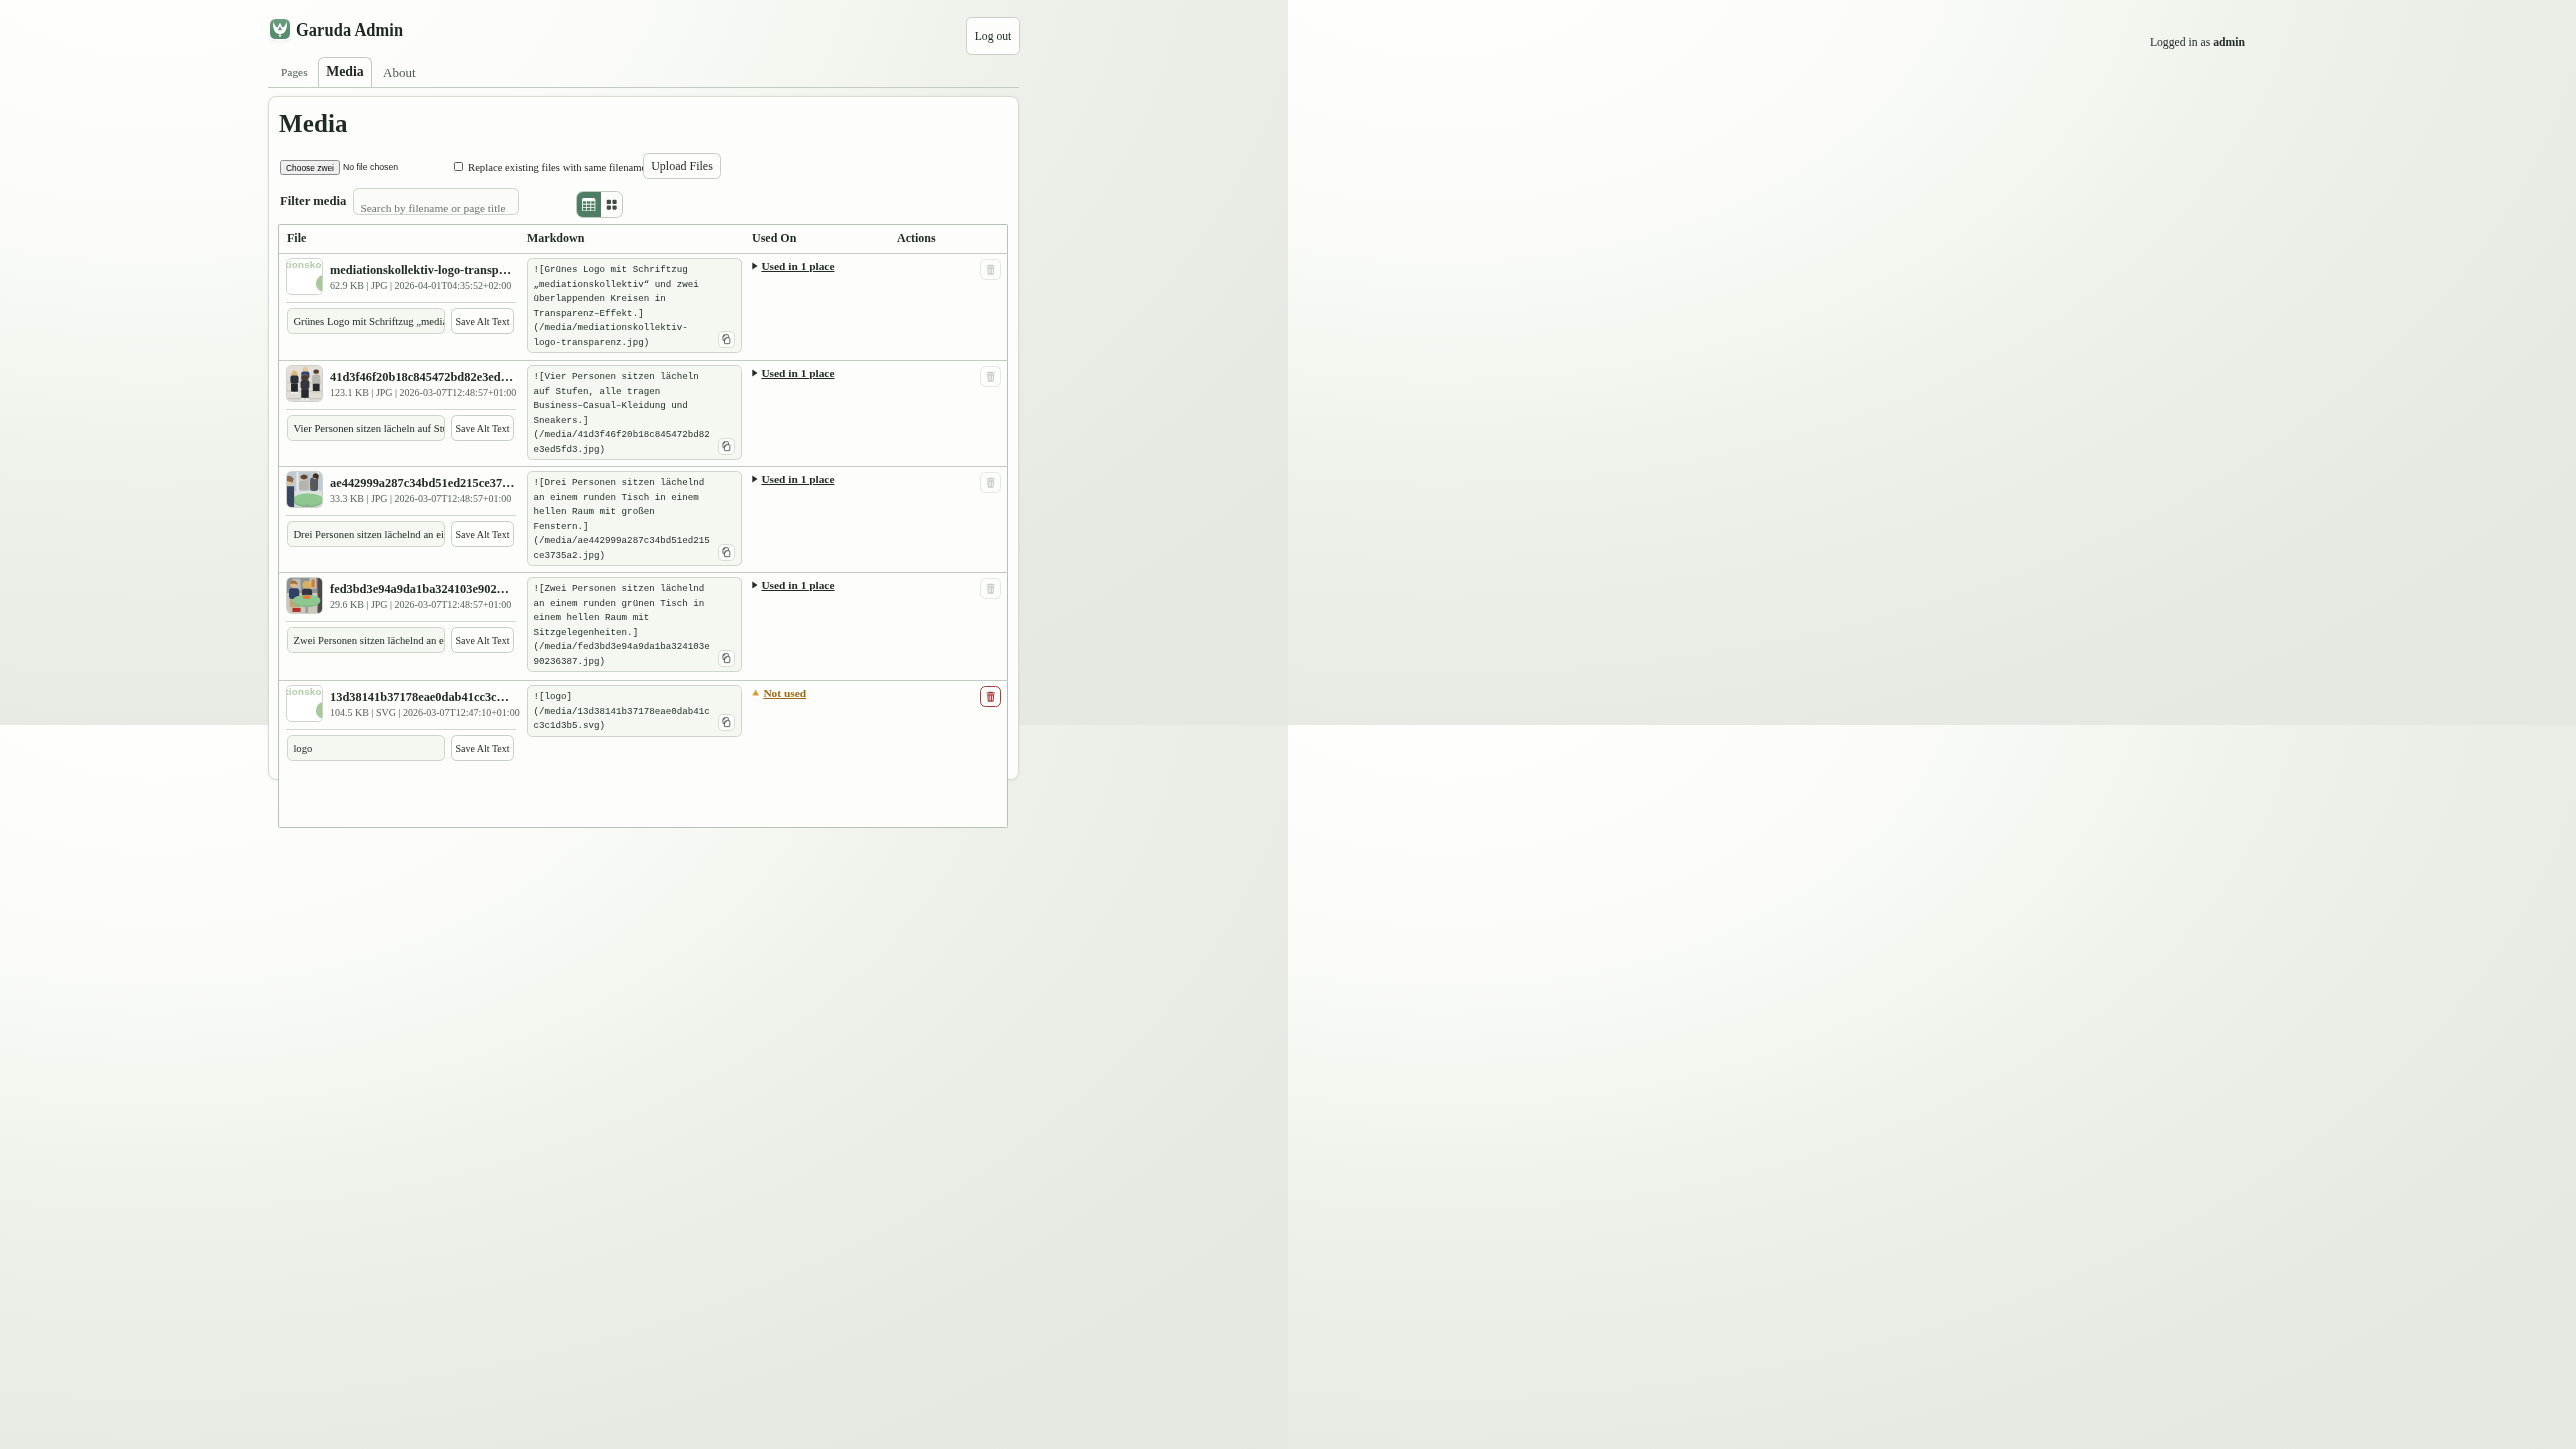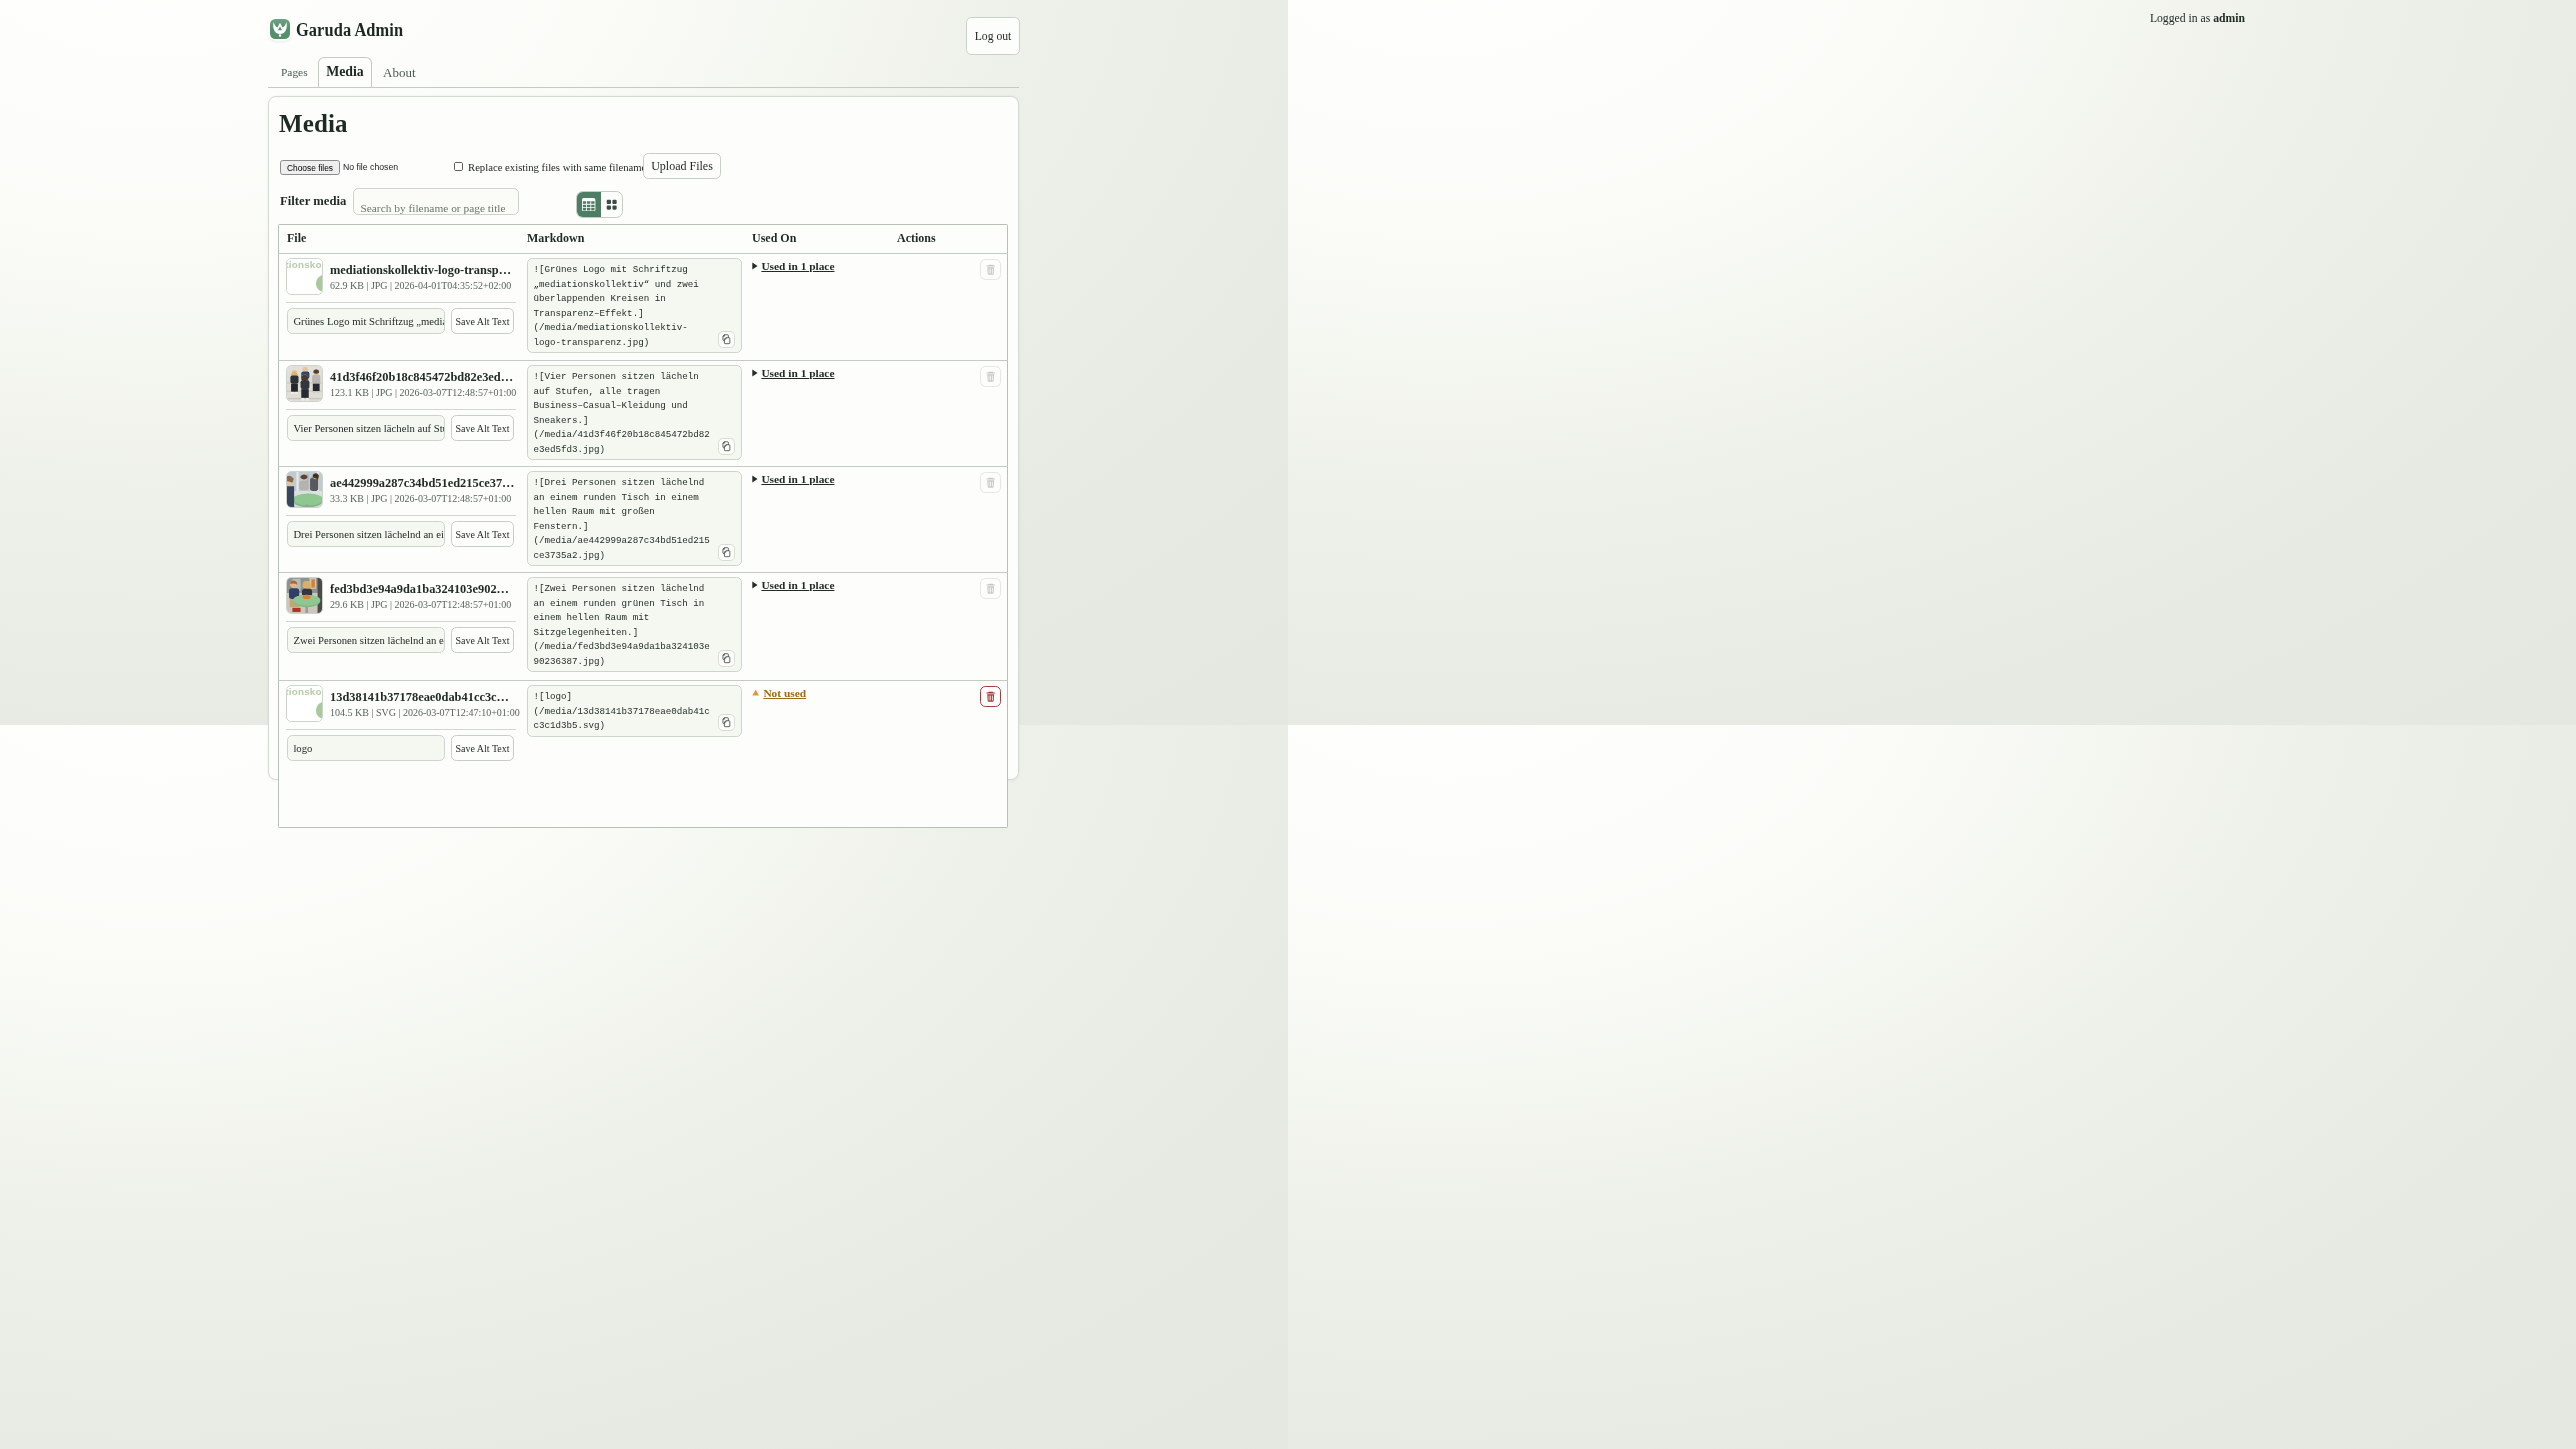--- a/index.html
+++ b/index.html
@@ -7,21 +7,21 @@
   font-family:"Liberation Serif", serif;
   color:#222c26;
   background:
     radial-gradient(135% 155% at 12% -10%, #ffffff 0%, #fbfcf8 26%, #eef1e9 50%, #e6eae2 74%, #e3e7e0 100%);
 }
 
 .logo { position:absolute; left:270px; top:19px; width:19.5px; height:19.5px; border-radius:5.4px;
   background:linear-gradient(180deg,#6fa086 0%,#569069 55%,#568d6c 100%);
   box-shadow:0 0 0 1.7px #ffffff, 0 1.3px 3.4px rgba(60,80,60,.25); }
 .brand { position:absolute; left:296px; top:21px; font-size:18px; line-height:18px; font-weight:bold; color:#1d2721; letter-spacing:0.1px; transform:scaleX(.91); transform-origin:0 0; }
-.loggedin { position:absolute; right:331px; top:13px; font-size:11.7px; line-height:11.7px; color:#222c26; }
+.loggedin { position:absolute; right:331px; top:37px; font-size:11.7px; line-height:11.7px; color:#222c26; }
 .logout { position:absolute; left:966px; top:17px; width:54px; height:38px; border-radius:5.4px;
   background:#fdfdfc; border:0.7px solid #c9d2c9; font-size:11.7px; color:#1d2721;
   display:flex; align-items:center; justify-content:center; }
 
 .navline { position:absolute; left:268px; top:87px; width:751px; height:0.7px; background:#c3cbc2; }
 .tab { position:absolute; color:#4d5a52; }
 .tab.pages { left:281px; top:67px; font-size:11.4px; line-height:11.4px; }
 .tab.media { left:318px; top:57px; width:54px; height:30px; font-weight:bold; color:#1d2721;
   background:#fdfdfc; border:0.7px solid #c3cbc2; border-bottom:none; border-radius:6px 6px 0 0;
   font-size:13.8px; display:flex; align-items:center; justify-content:center; padding-bottom:1.3px; }
@@ -88,21 +88,21 @@
   </div>
 <div class="brand">Garuda Admin</div>
 <div class="loggedin">Logged in as <b>admin</b></div>
 <div class="logout">Log out</div>
 <div class="navline"></div>
 <div class="tab pages">Pages</div>
 <div class="tab media">Media</div>
 <div class="tab about">About</div>
 <div class="card"></div>
 <h1>Media</h1>
-<div class="filebtn">Choose files</div>
+<div class="filebtn">Choose zwei</div>
 <div class="nofile">No file chosen</div>
 <div class="chkbox"></div>
 <div class="chklbl">Replace existing files with same filename</div>
 <div class="uploadbtn">Upload Files</div>
 <div class="filterlbl">Filter media</div>
 <div class="search">Search by filename or page title</div>
 <div class="toggle">
     <div class="tgl on">
       <svg width="13.4" height="13.4" viewBox="0 0 16 16" fill="#fff">
 <path d="M0 2a2 2 0 0 1 2-2h12a2 2 0 0 1 2 2v12a2 2 0 0 1-2 2H2a2 2 0 0 1-2-2V2zm15 2h-4v3h4V4zm0 4h-4v3h4V8zm0 4h-4v3h3a1 1 0 0 0 1-1v-2zm-5 3v-3H6v3h4zm-5 0v-3H1v2a1 1 0 0 0 1 1h3zm-4-4h4V8H1v3zm0-4h4V4H1v3zm5-3v3h4V4H6zm4 4H6v3h4V8z"></path>

